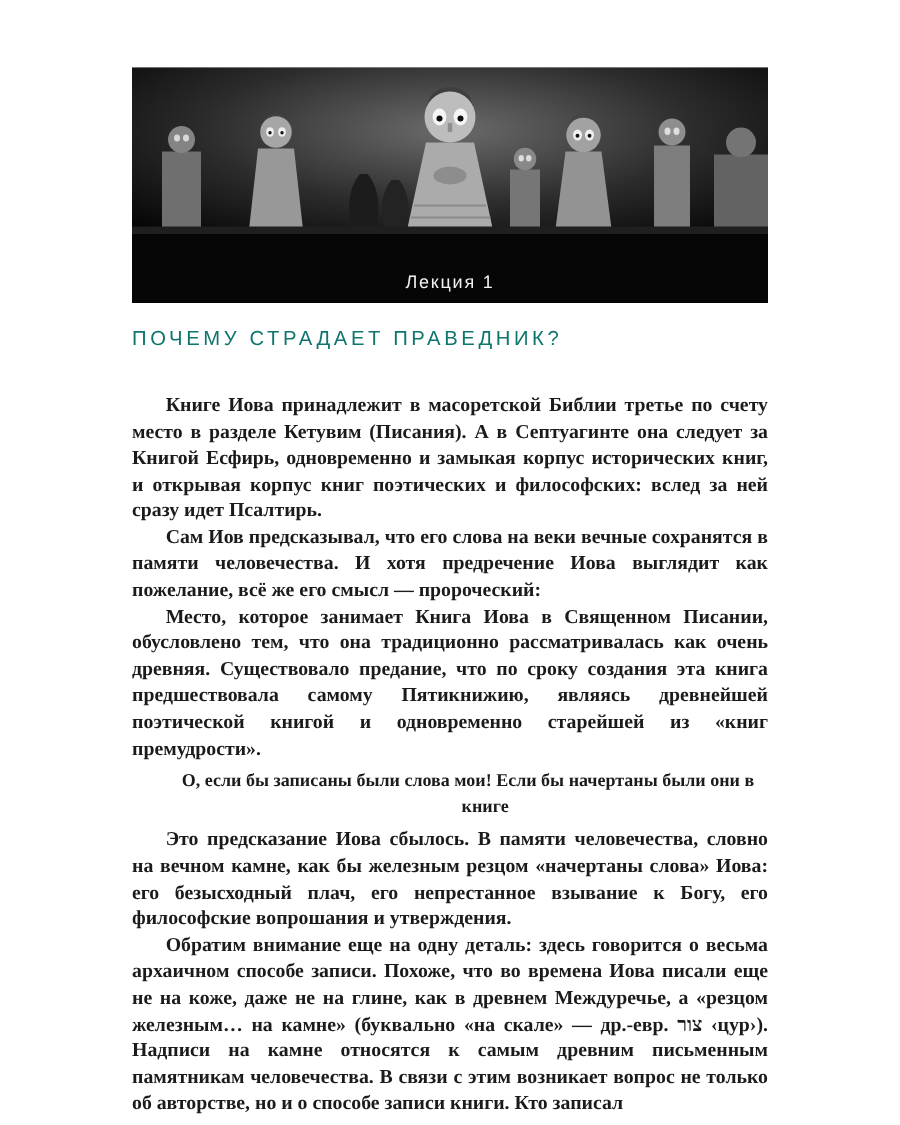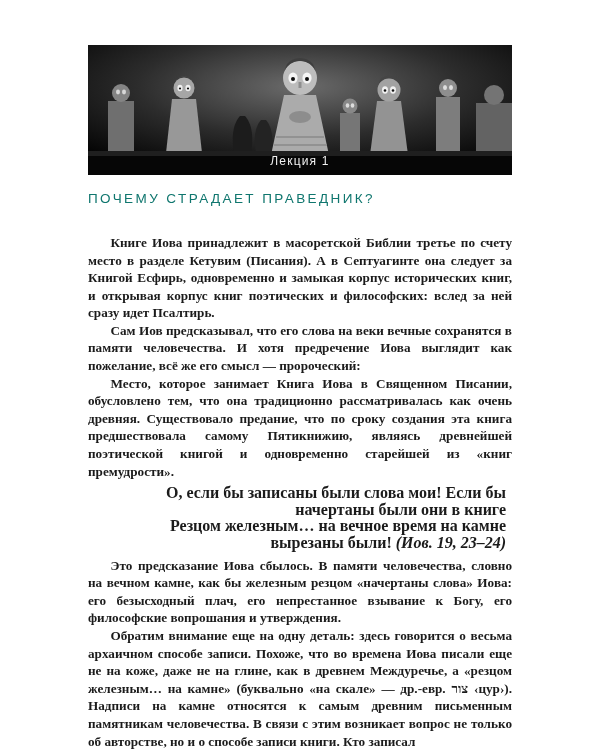--- a/index.html
+++ b/index.html
@@ -17,21 +17,21 @@
   }
   .page {
     position: absolute;
     left: 88px;
     top: 45px;
     width: 424px;
   }
   .photo {
     position: relative;
     width: 424px;
-    height: 130px;
+    height: 157px;
     background: #060606;
     overflow: hidden;
   }
   .photo svg {
     display: block;
     position: absolute;
     top: 0; left: 0;
   }
   .lecture-label {
     position: absolute;
@@ -60,23 +60,23 @@
     line-height: 17.6px;
     text-align: justify;
     font-weight: bold;
   }
   .body-text p {
     margin: 0;
     text-indent: 1.7em;
   }
   .quote {
     margin: 5px 6px 5px 30px;
-    font-size: 16px;
+    font-size: 12px;
     line-height: 16.6px;
-    text-align: right;
+    text-align: center;
   }
   .quote .verse {
     margin: 0;
     padding-left: 1.9em;
     text-indent: -1.9em;
   }
   .quote .ref {
     font-style: italic;
   }
 </style>
@@ -170,23 +170,19 @@
   </h1>
 
   <div class="body-text">
 
     <p>Книге Иова принадлежит в масоретской Библии третье по счету место в разделе Кетувим (Писания). А в Септуагинте она следует за Книгой Есфирь, одновременно и замыкая корпус исторических книг, и открывая корпус книг поэтических и философских: вслед за ней сразу идет Псалтирь.</p>
     <p>Сам Иов предсказывал, что его слова на веки вечные сохранятся в памяти человечества. И хотя предречение Иова выглядит как пожелание, всё же его смысл — пророческий:</p>
     <p>Место, которое занимает Книга Иова в Священном Писании, обусловлено тем, что она традиционно рассматривалась как очень древняя. Существовало предание, что по сроку создания эта книга предшествовала самому Пятикнижию, являясь древнейшей поэтической книгой и одновременно старейшей из «книг премудрости».</p>
 
     <div class="quote">
       <p class="verse">О, если бы записаны были слова мои! Если бы начертаны были они в книге</p>
-      <p class="verse">
-        <span>Резцом железным… на вечное время на камне вырезаны были!</span>
-        <span class="ref">(Иов. 19, 23–24)</span>
-      </p>
     </div>
 
     <p>Это предсказание Иова сбылось. В памяти человечества, словно на вечном камне, как бы железным резцом «начертаны слова» Иова: его безысходный плач, его непрестанное взывание к Богу, его философские вопрошания и утверждения.</p>
     <p>Обратим внимание еще на одну деталь: здесь говорится о весьма архаичном способе записи. Похоже, что во времена Иова писали еще не на коже, даже не на глине, как в древнем Междуречье, а «резцом железным… на камне» (буквально «на скале» — др.-евр. צור ‹цур›). Надписи на камне относятся к самым древним письменным памятникам человечества. В связи с этим возникает вопрос не только об авторстве, но и о способе записи книги. Кто записал</p>
 
   </div>
 </div>
 
 </body></html>

